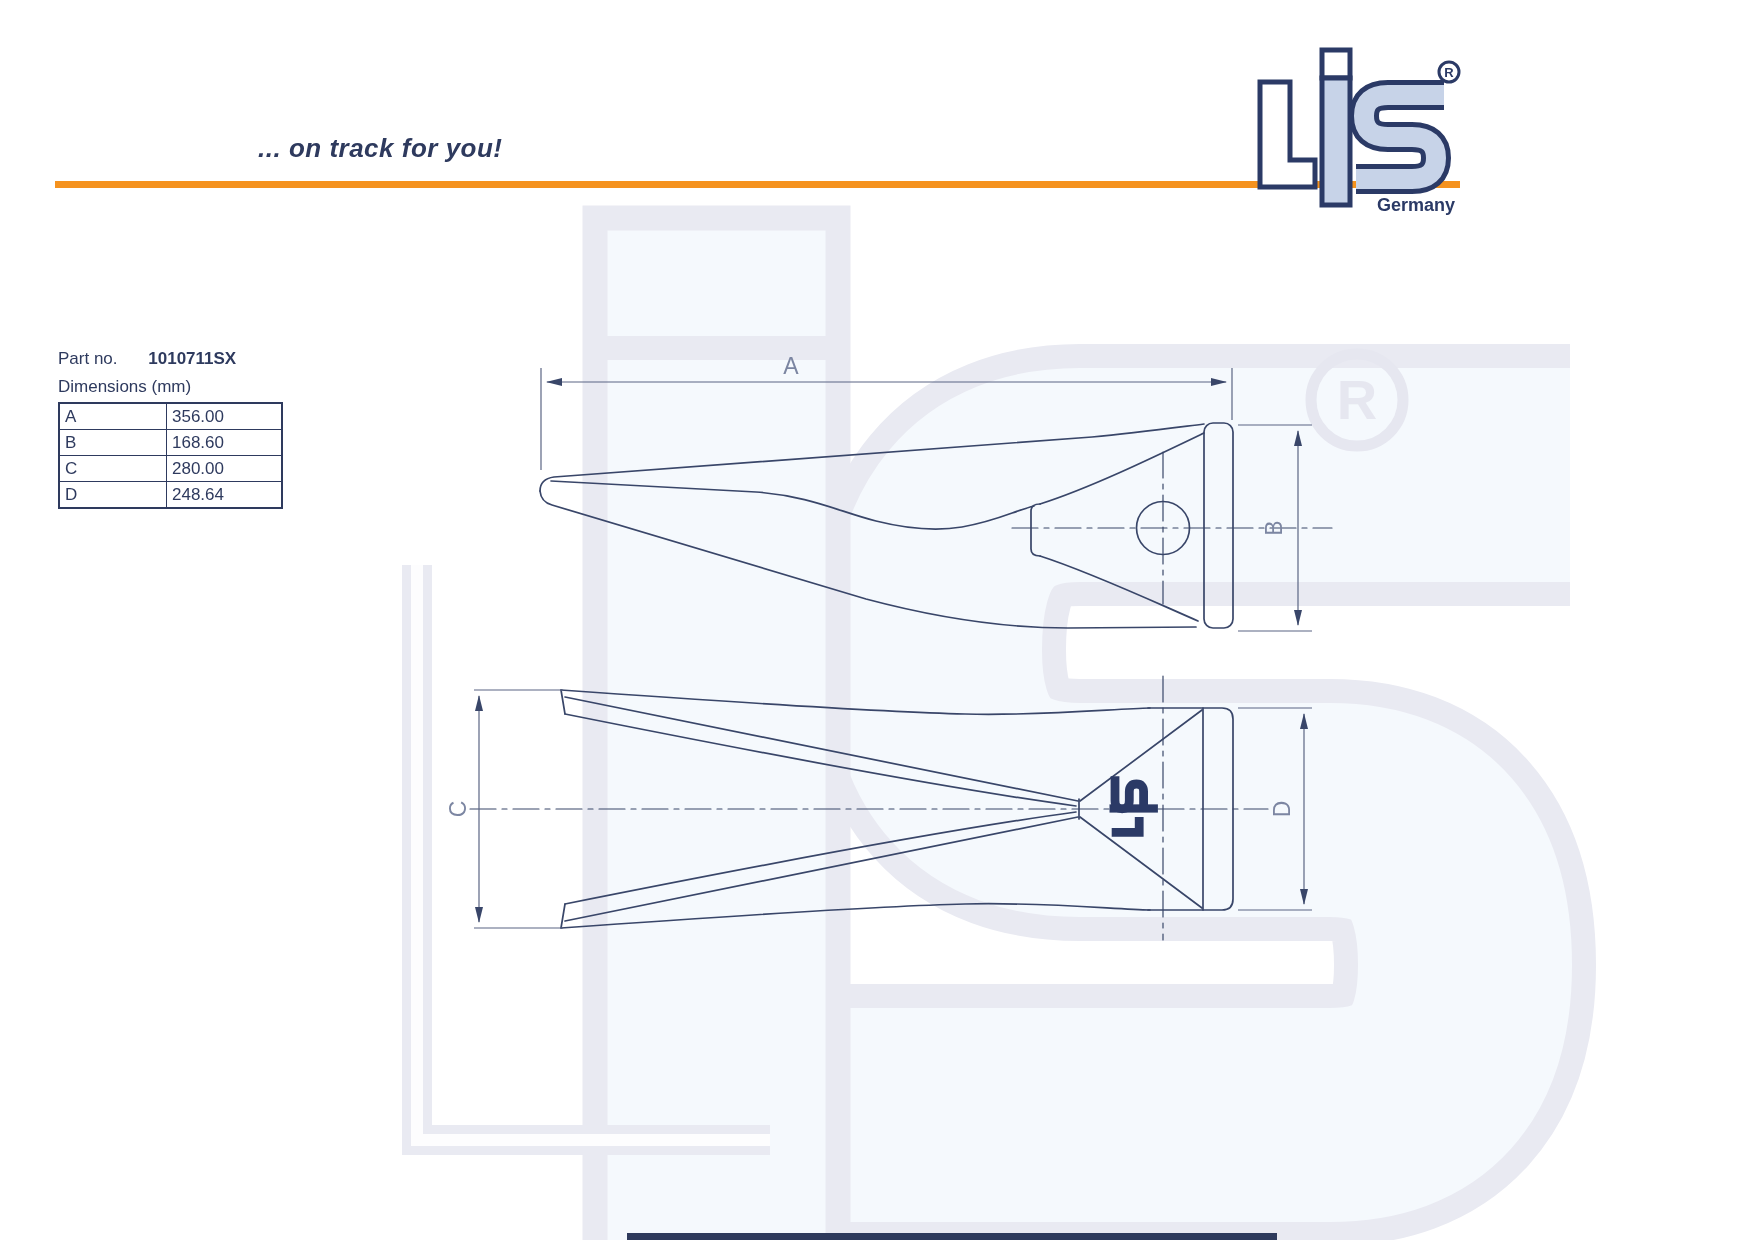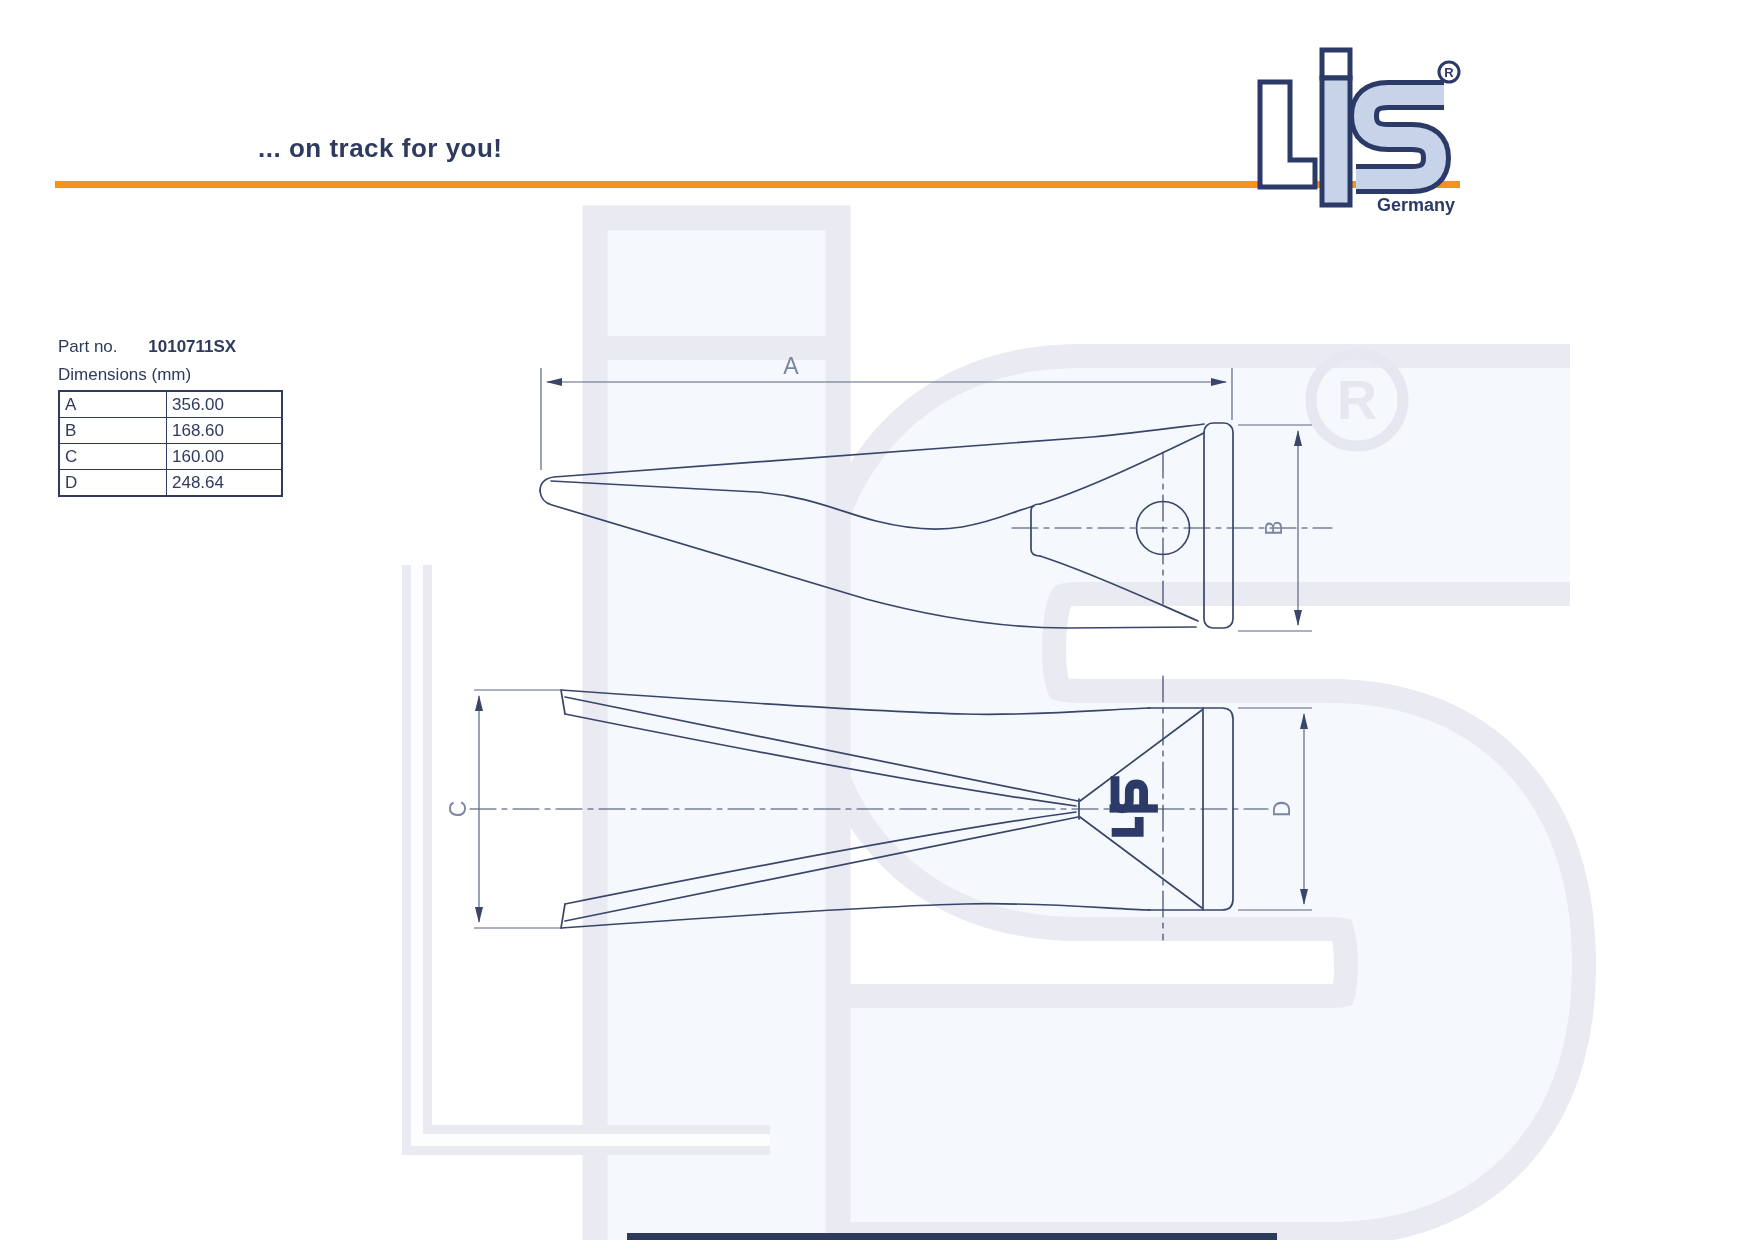--- a/index.html
+++ b/index.html
@@ -1,24 +1,24 @@
 <!DOCTYPE html>
 <html><head>
 <meta charset="utf-8">
 <style>
   html,body{margin:0;padding:0;background:#ffffff;}
   body{font-family:"Liberation Sans", sans-serif;}
   .page{position:relative;width:1755px;height:1240px;background:#ffffff;overflow:hidden;}
   .layer{position:absolute;left:0;top:0;}
   
-  .tagline{position:absolute;left:258px;top:133px;font-size:26px;font-weight:bold;color:#2e3a5e;letter-spacing:0.5px;}
+  .tagline{position:absolute;left:258px;top:133px;font-size:26px;font-weight:bold;font-style:italic;color:#2e3a5e;letter-spacing:0.5px;}
   .orange-line{position:absolute;left:55px;top:181px;width:1405px;height:7px;background:#f5921e;}
   .logo-wrap{position:absolute;left:1250px;top:45px;width:215px;height:175px;}
   
-  .part-block{position:absolute;left:58px;top:336px;color:#2e3a5e;font-size:17px;}
+  .part-block{position:absolute;left:58px;top:348px;color:#2e3a5e;font-size:17px;}
   .part-line{position:relative;height:28px;line-height:22px;}
   .part-number{font-weight:bold;margin-left:26px;}
   .dims-title{height:26px;line-height:22px;}
   table.dims{border-collapse:collapse;width:225px;table-layout:fixed;}
   table.dims td{border:1.6px solid #2e3a5e;height:25px;padding:0 5px;font-size:17px;color:#2e3a5e;}
   table.dims td.lbl{width:96px;text-align:left;}
   table.dims td.val{}
   table.dims{border:2px solid #2e3a5e;}
   .bottom-bar{position:absolute;left:627px;top:1233px;width:650px;height:7px;background:#2e3a5c;}
 </style>
@@ -160,21 +160,21 @@
         <tr>
           <td class="lbl">A</td>
           <td class="val">356.00</td>
         </tr>
         <tr>
           <td class="lbl">B</td>
           <td class="val">168.60</td>
         </tr>
         <tr>
           <td class="lbl">C</td>
-          <td class="val">160.00</td>
+          <td class="val">280.00</td>
         </tr>
         <tr>
           <td class="lbl">D</td>
           <td class="val">248.64</td>
         </tr>
       </tbody>
     </table>
   </div>
 
   <div class="bottom-bar"></div>

